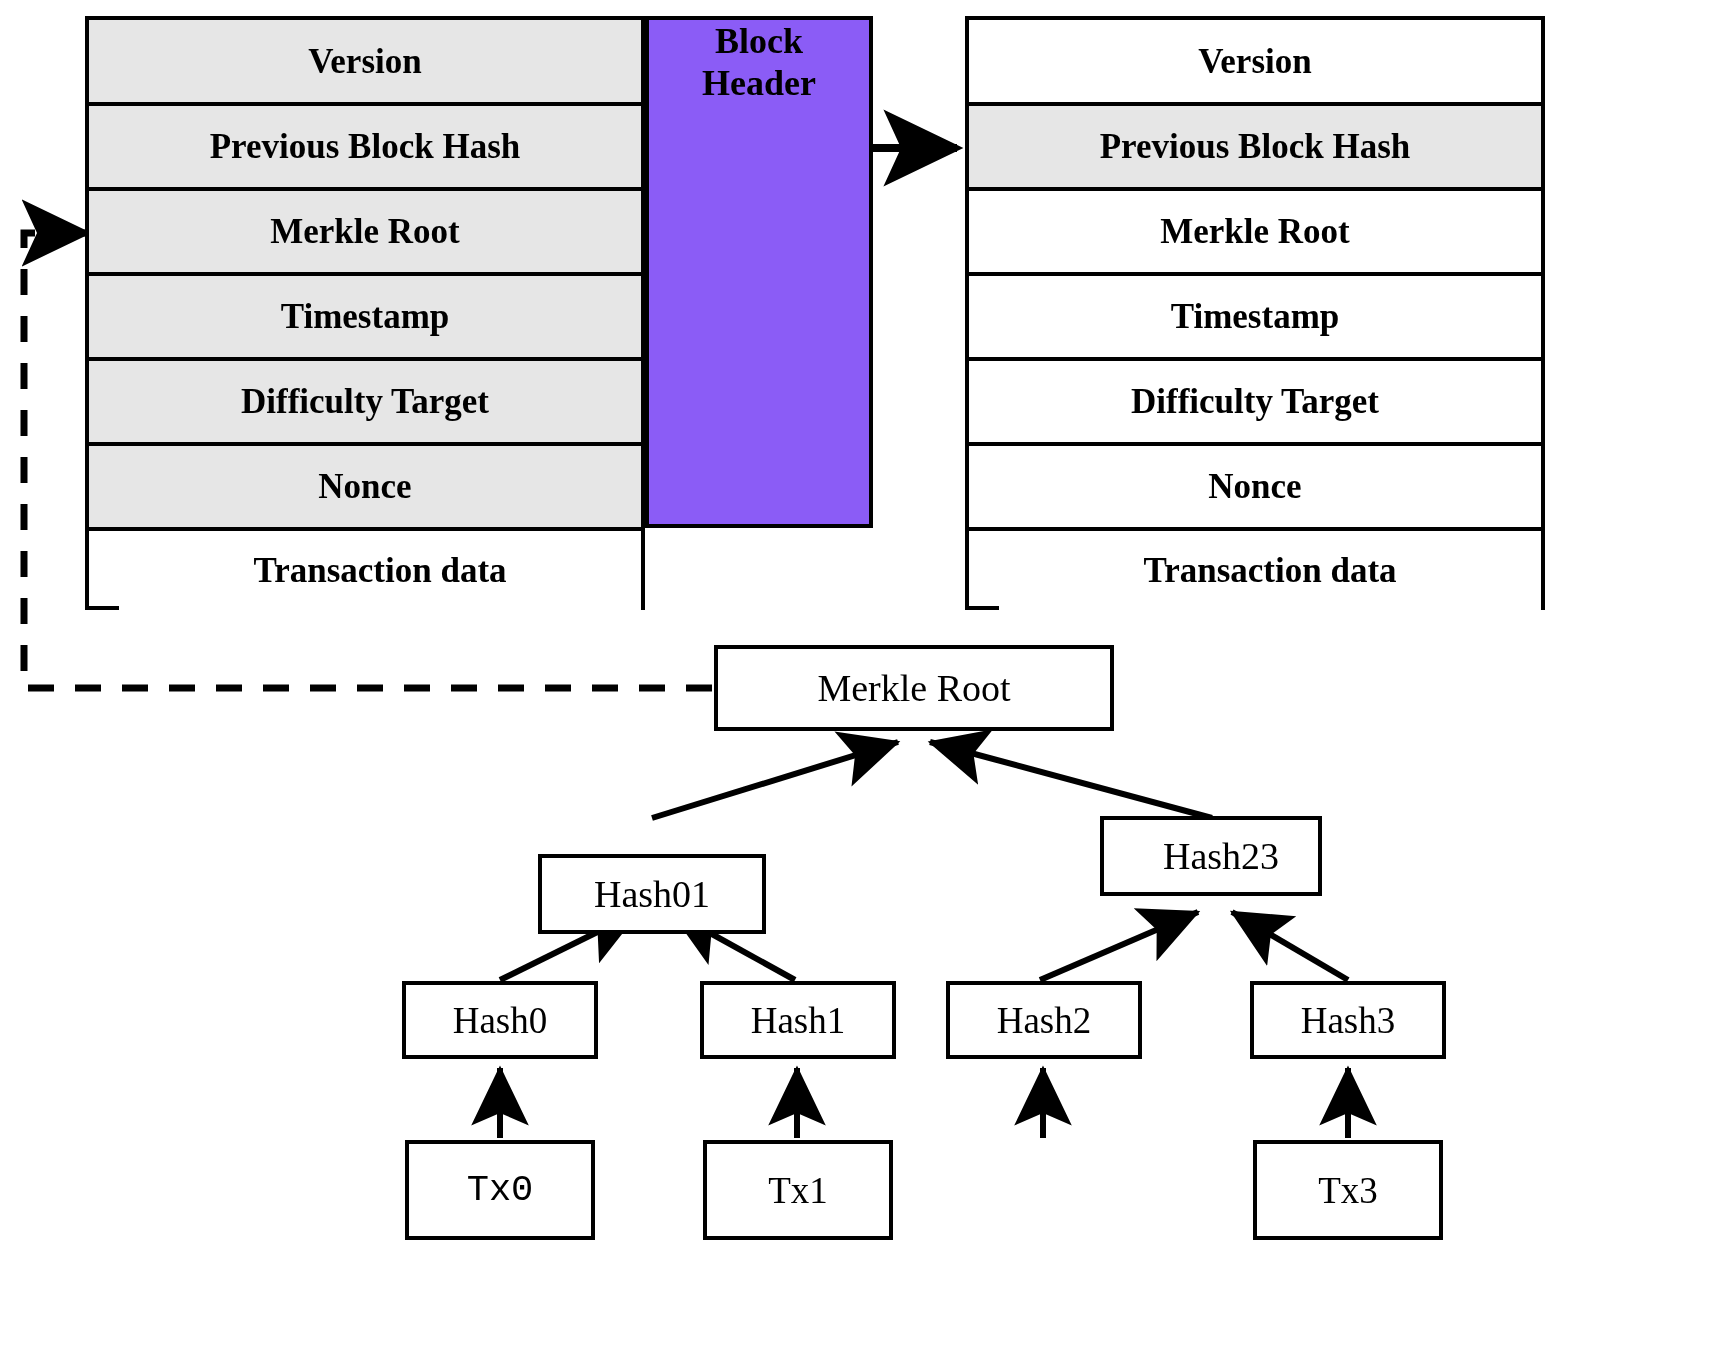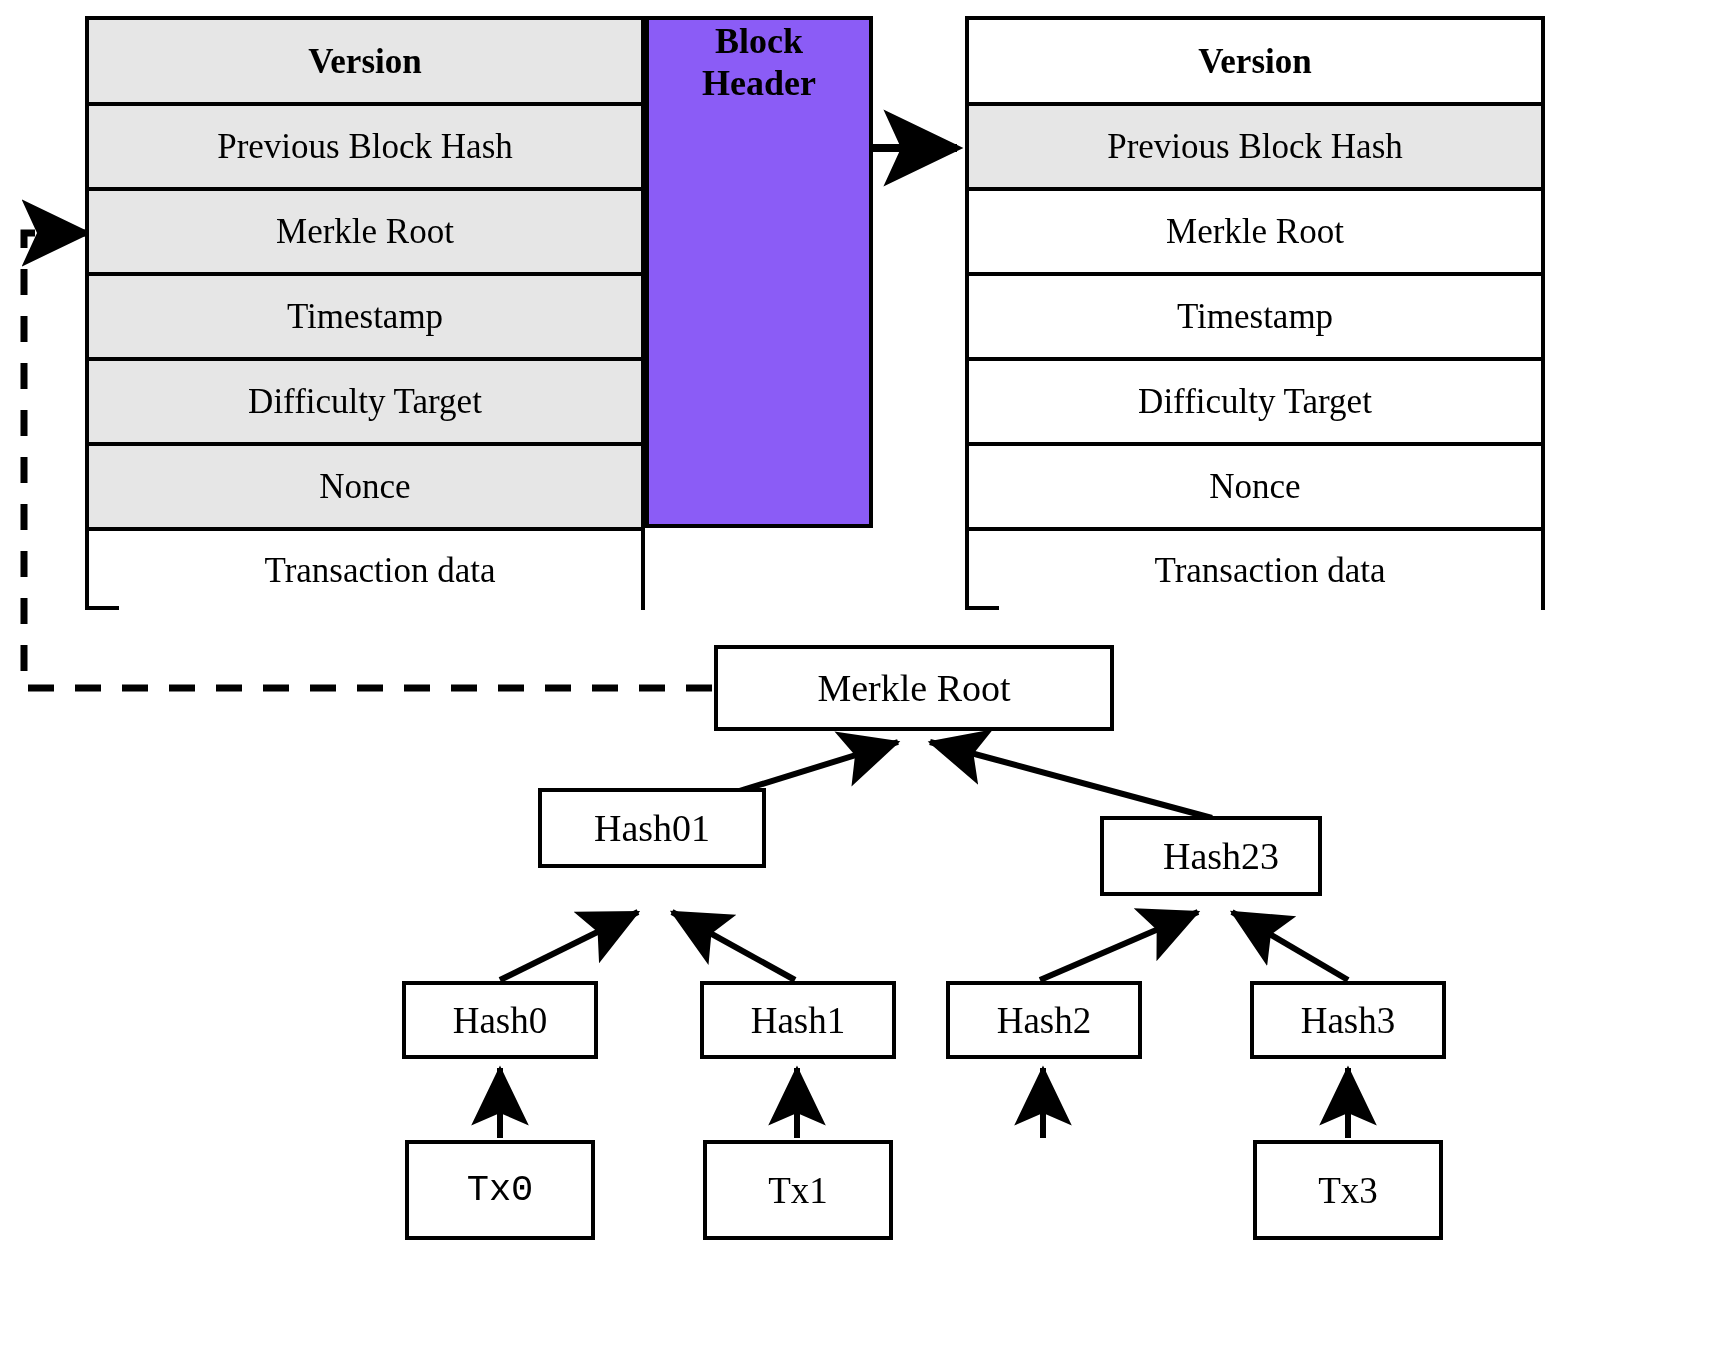--- a/index.html
+++ b/index.html
@@ -5,21 +5,21 @@
   html,body{margin:0;padding:0;background:#ffffff;}
   body{width:1710px;height:1361px;overflow:hidden;
        font-family:"Liberation Serif","DejaVu Serif",serif;}
   #stage{position:relative;width:1710px;height:1361px;background:#fff;}
   svg.layer{position:absolute;left:0;top:0;width:1710px;height:1361px;}
 
   
   .block{position:absolute;box-sizing:border-box;border:4px solid #000;background:#fff;}
   .row{box-sizing:border-box;display:flex;align-items:center;justify-content:center;
        border-bottom:4px solid #000;background:#fff;color:#000;
-       font-size:35px;line-height:1;white-space:nowrap;}
+       font-size:35px;line-height:1;white-space:nowrap;font-weight:bold;}
   .row:last-child{border-bottom:none;margin-left:30px;}
   .row.shaded{background:#e6e6e6;}
   .row.bold{font-weight:bold;}
 
   .hdrbox{position:absolute;box-sizing:border-box;border:4px solid #000;background:#8b5cf6;
           display:flex;align-items:flex-start;justify-content:center;text-align:center;
           font-size:36px;font-weight:bold;line-height:1.18;color:#000;}
 
   
   .node{position:absolute;box-sizing:border-box;border:4px solid #000;background:#fff;
@@ -124,21 +124,21 @@
       </div>
     <div class="row" style="height:79px;">
         <span>Transaction data</span>
       </div>
   </div>
 
   <div class="node" style="left:714px;top:645px;width:400px;height:86px;">
     <span>Merkle Root</span>
   </div>
 
-  <div class="node" style="left:538px;top:788px;width:228px;height:80px;">
+  <div class="node" style="left:538px;top:854px;width:228px;height:80px;">
     <span>Hash01</span>
   </div>
   <div class="node" style="left:1100px;top:816px;width:222px;height:80px;padding-left:20px;">
     <span>Hash23</span>
   </div>
 
   <div class="node small" style="left:402px;top:981px;width:196px;height:78px;text-align:right;">
     <span>Hash0</span>
   </div>
   <div class="node small" style="left:700px;top:981px;width:196px;height:78px;">

